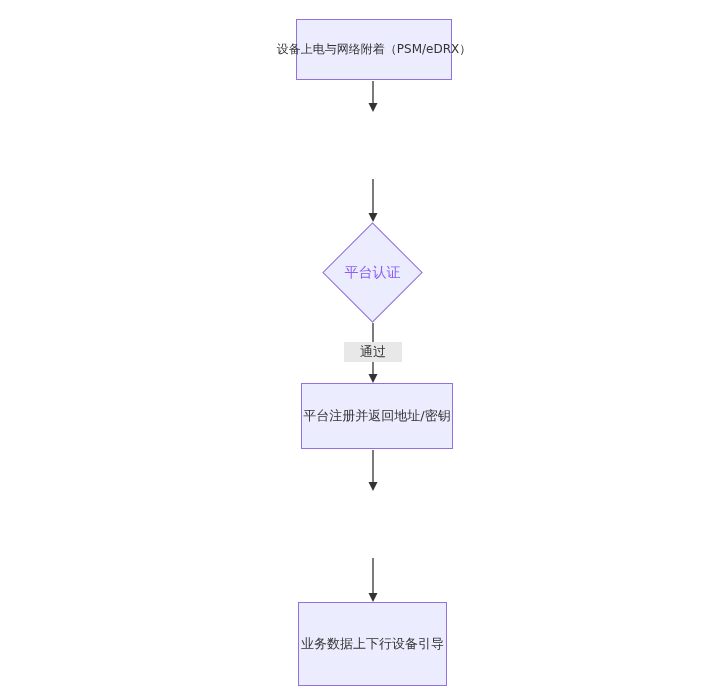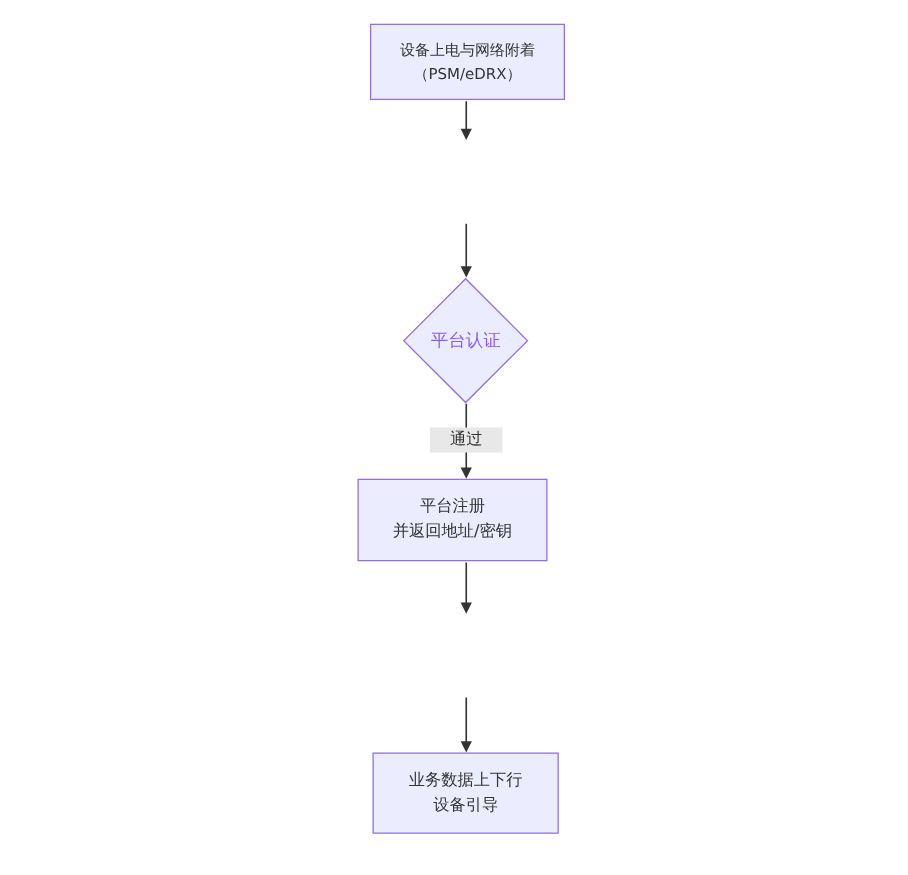--- a/index.html
+++ b/index.html
@@ -19,34 +19,34 @@
     position: absolute;
     left: 0; top: 0;
     width: 726px; height: 700px;
     pointer-events: none;
   }
   .node {
     position: absolute;
     background: #ECECFF;
     border: 1.4px solid #9370DB;
     display: flex;
-    flex-direction: column;
+    flex-direction: row;
     align-items: center;
     justify-content: center;
     text-align: left;
     font-size: 13px;
     line-height: 20px;
     color: #333333;
   }
   .node .line { white-space: nowrap; }
   #node-1 { left: 296px; top: 19px;  width: 156px; height: 61px; font-size: 12px; line-height: 19px; }
   #node-2 { left: 299px; top: 112px; width: 148px; height: 66px; }
-  #node-4 { left: 286px; top: 383px; width: 152px; height: 66px; }
+  #node-4 { left: 301px; top: 383px; width: 152px; height: 66px; }
   #node-5 { left: 296px; top: 491px; width: 154px; height: 66px; }
-  #node-6 { left: 298px; top: 602px; width: 149px; height: 65px; }
+  #node-6 { left: 298px; top: 602px; width: 149px; height: 84px; }
   .diamond-wrap {
     position: absolute;
     left: 322px; top: 222px;
     width: 101px; height: 101px;
   }
   .diamond-shape {
     position: absolute;
     left: 15px; top: 15px;
     width: 71px; height: 71px;
     background: #ECECFF;

